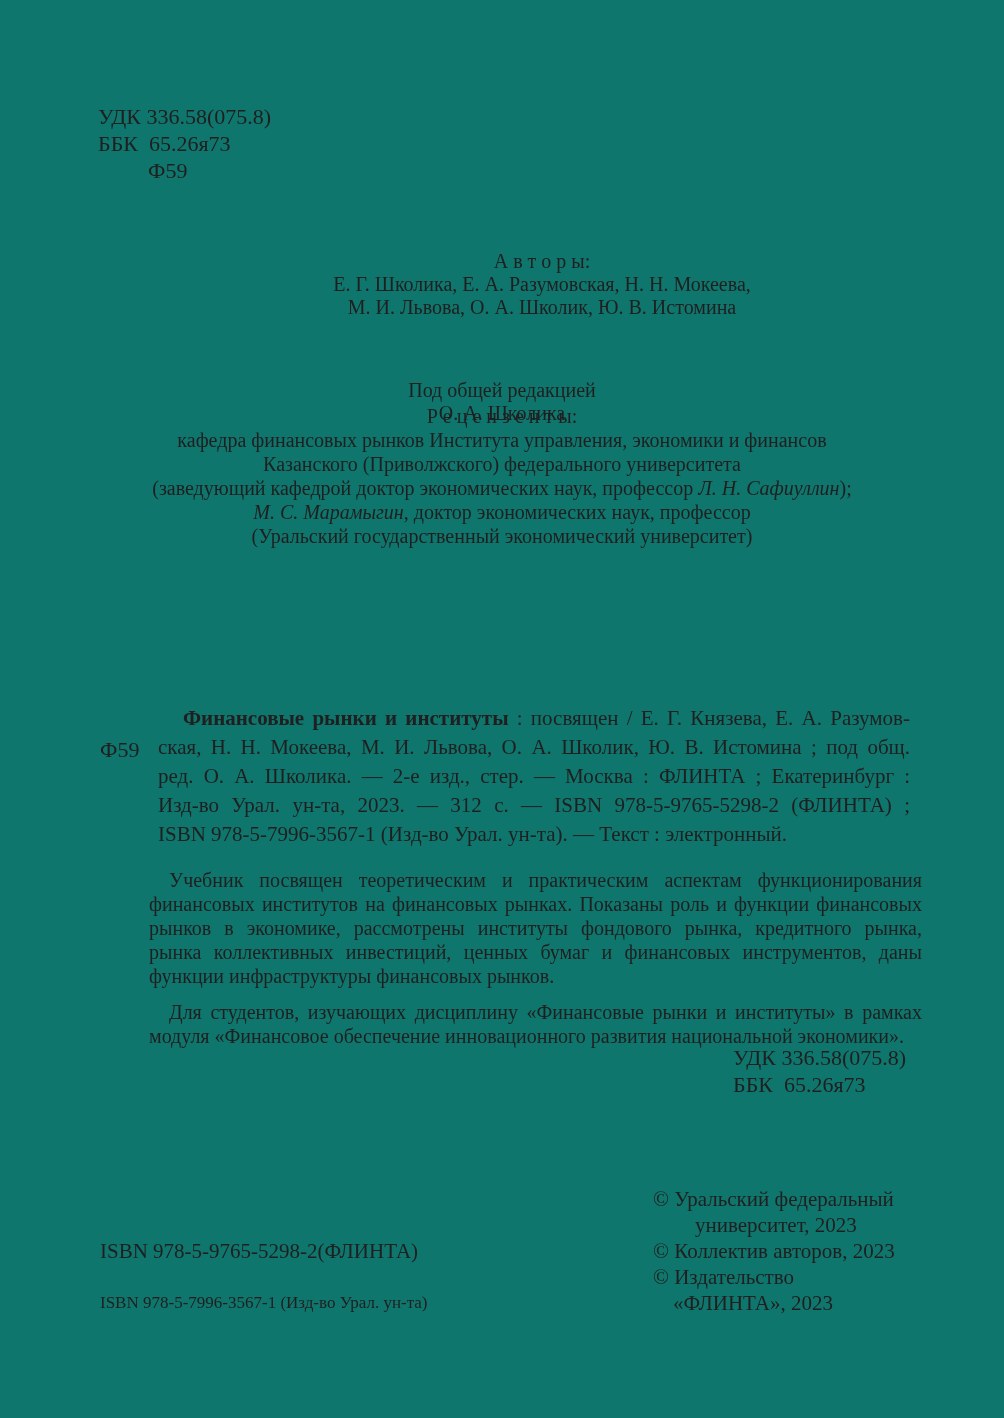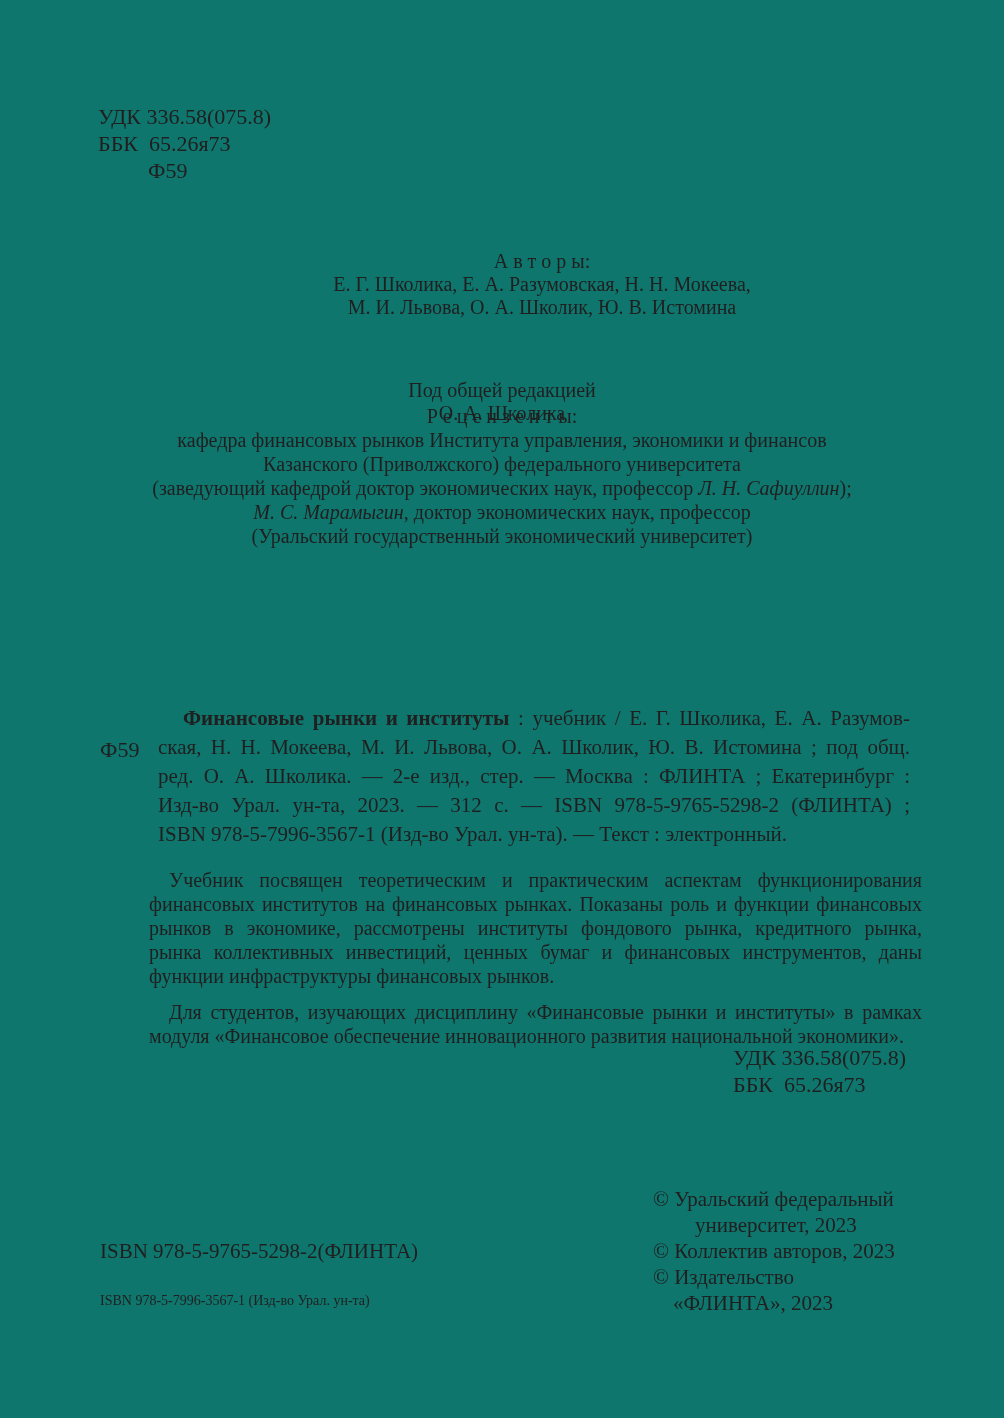--- a/index.html
+++ b/index.html
@@ -40,21 +40,21 @@
   .annotation-block { left: 149px; top: 868px; width: 773px; font-size: 20px; line-height: 24px; }
   .first-indent-ann { text-indent: 20px; }
   .para2 { margin-top: 12px; }
 
   
   .bottom-codes { left: 733px; top: 1044px; font-size: 22px; line-height: 27px; }
   .bottom-codes .line { white-space: pre; }
 
   
   .isbn-line-1 { left: 100px; top: 1239px; font-size: 21px; }
-  .isbn-line-2 { left: 100px; top: 1293px; font-size: 14px; }
+  .isbn-line-2 { left: 100px; top: 1293px; font-size: 17px; }
   .copyright-block { left: 653px; top: 1186px; font-size: 21px; line-height: 26px; }
   .ind-univ { padding-left: 42px; }
   .ind-flinta { padding-left: 20px; }
 </style>
 </head>
 <body>
 
 <div class="page">
 
   <div class="abs top-codes">
@@ -79,21 +79,21 @@
     <div>кафедра финансовых рынков Института управления, экономики и финансов</div>
     <div>Казанского (Приволжского) федерального университета</div>
     <div><span>(заведующий кафедрой доктор экономических наук, профессор </span><span class="it">Л. Н. Сафиуллин</span><span>);</span></div>
     <div><span class="it">М. С. Марамыгин</span><span>, доктор экономических наук, профессор</span></div>
     <div>(Уральский государственный экономический университет)</div>
   </div>
 
   <div class="abs bib-margin-code">Ф59</div>
 
   <div class="abs bib-block">
-    <div class="just first-indent-bib"><b>Финансовые рынки и институты</b><span> : учебник / Е. Г. Школика, Е. А. Разумов-</span></div>
+    <div class="just first-indent-bib"><b>Финансовые рынки и институты</b><span> : посвящен / Е. Г. Князева, Е. А. Разумов-</span></div>
     <div class="just">ская, Н. Н. Мокеева, М. И. Львова, О. А. Школик, Ю. В. Истомина ; под общ.</div>
     <div class="just">ред. О. А. Школика. — 2-е изд., стер. — Москва : ФЛИНТА ; Екатеринбург :</div>
     <div class="just">Изд-во Урал. ун-та, 2023. — 312 с. — ISBN 978-5-9765-5298-2 (ФЛИНТА) ;</div>
     <div>ISBN 978-5-7996-3567-1 (Изд-во Урал. ун-та). — Текст : электронный.</div>
   </div>
 
   <div class="abs annotation-block">
     <div>
       <div class="just first-indent-ann">Учебник посвящен теоретическим и практическим аспектам функционирования</div>
       <div class="just">финансовых институтов на финансовых рынках. Показаны роль и функции финансовых</div>

